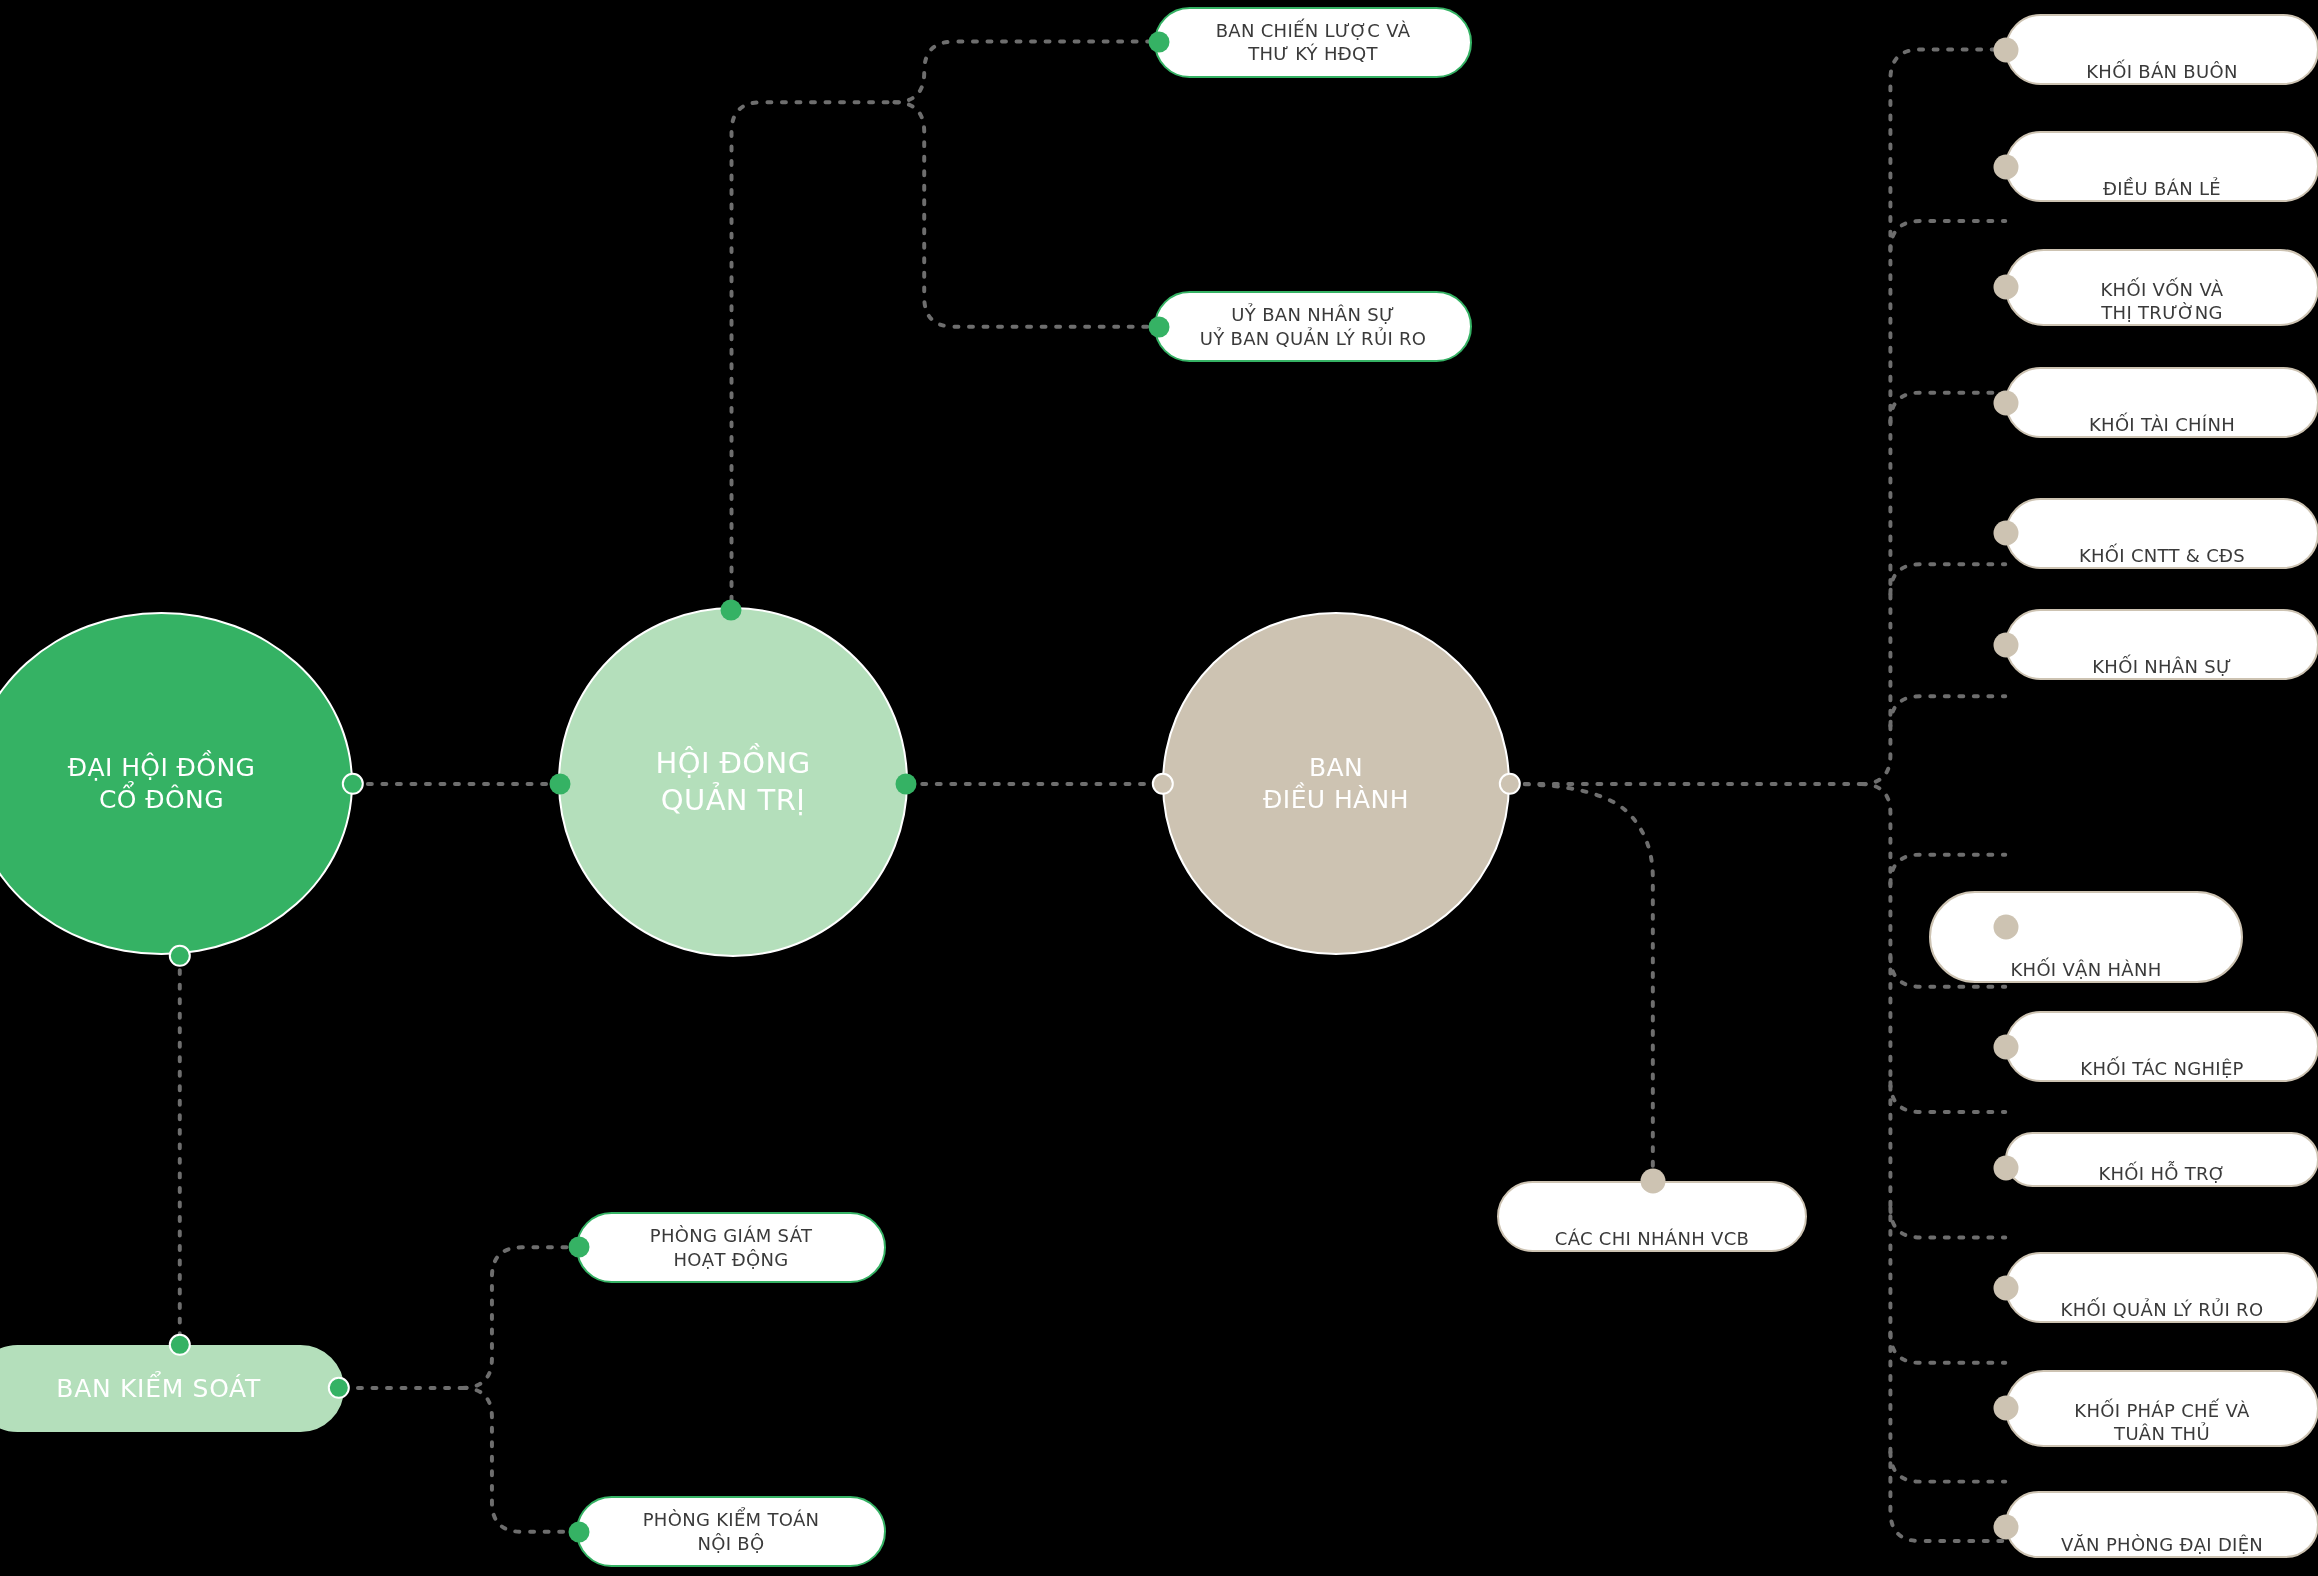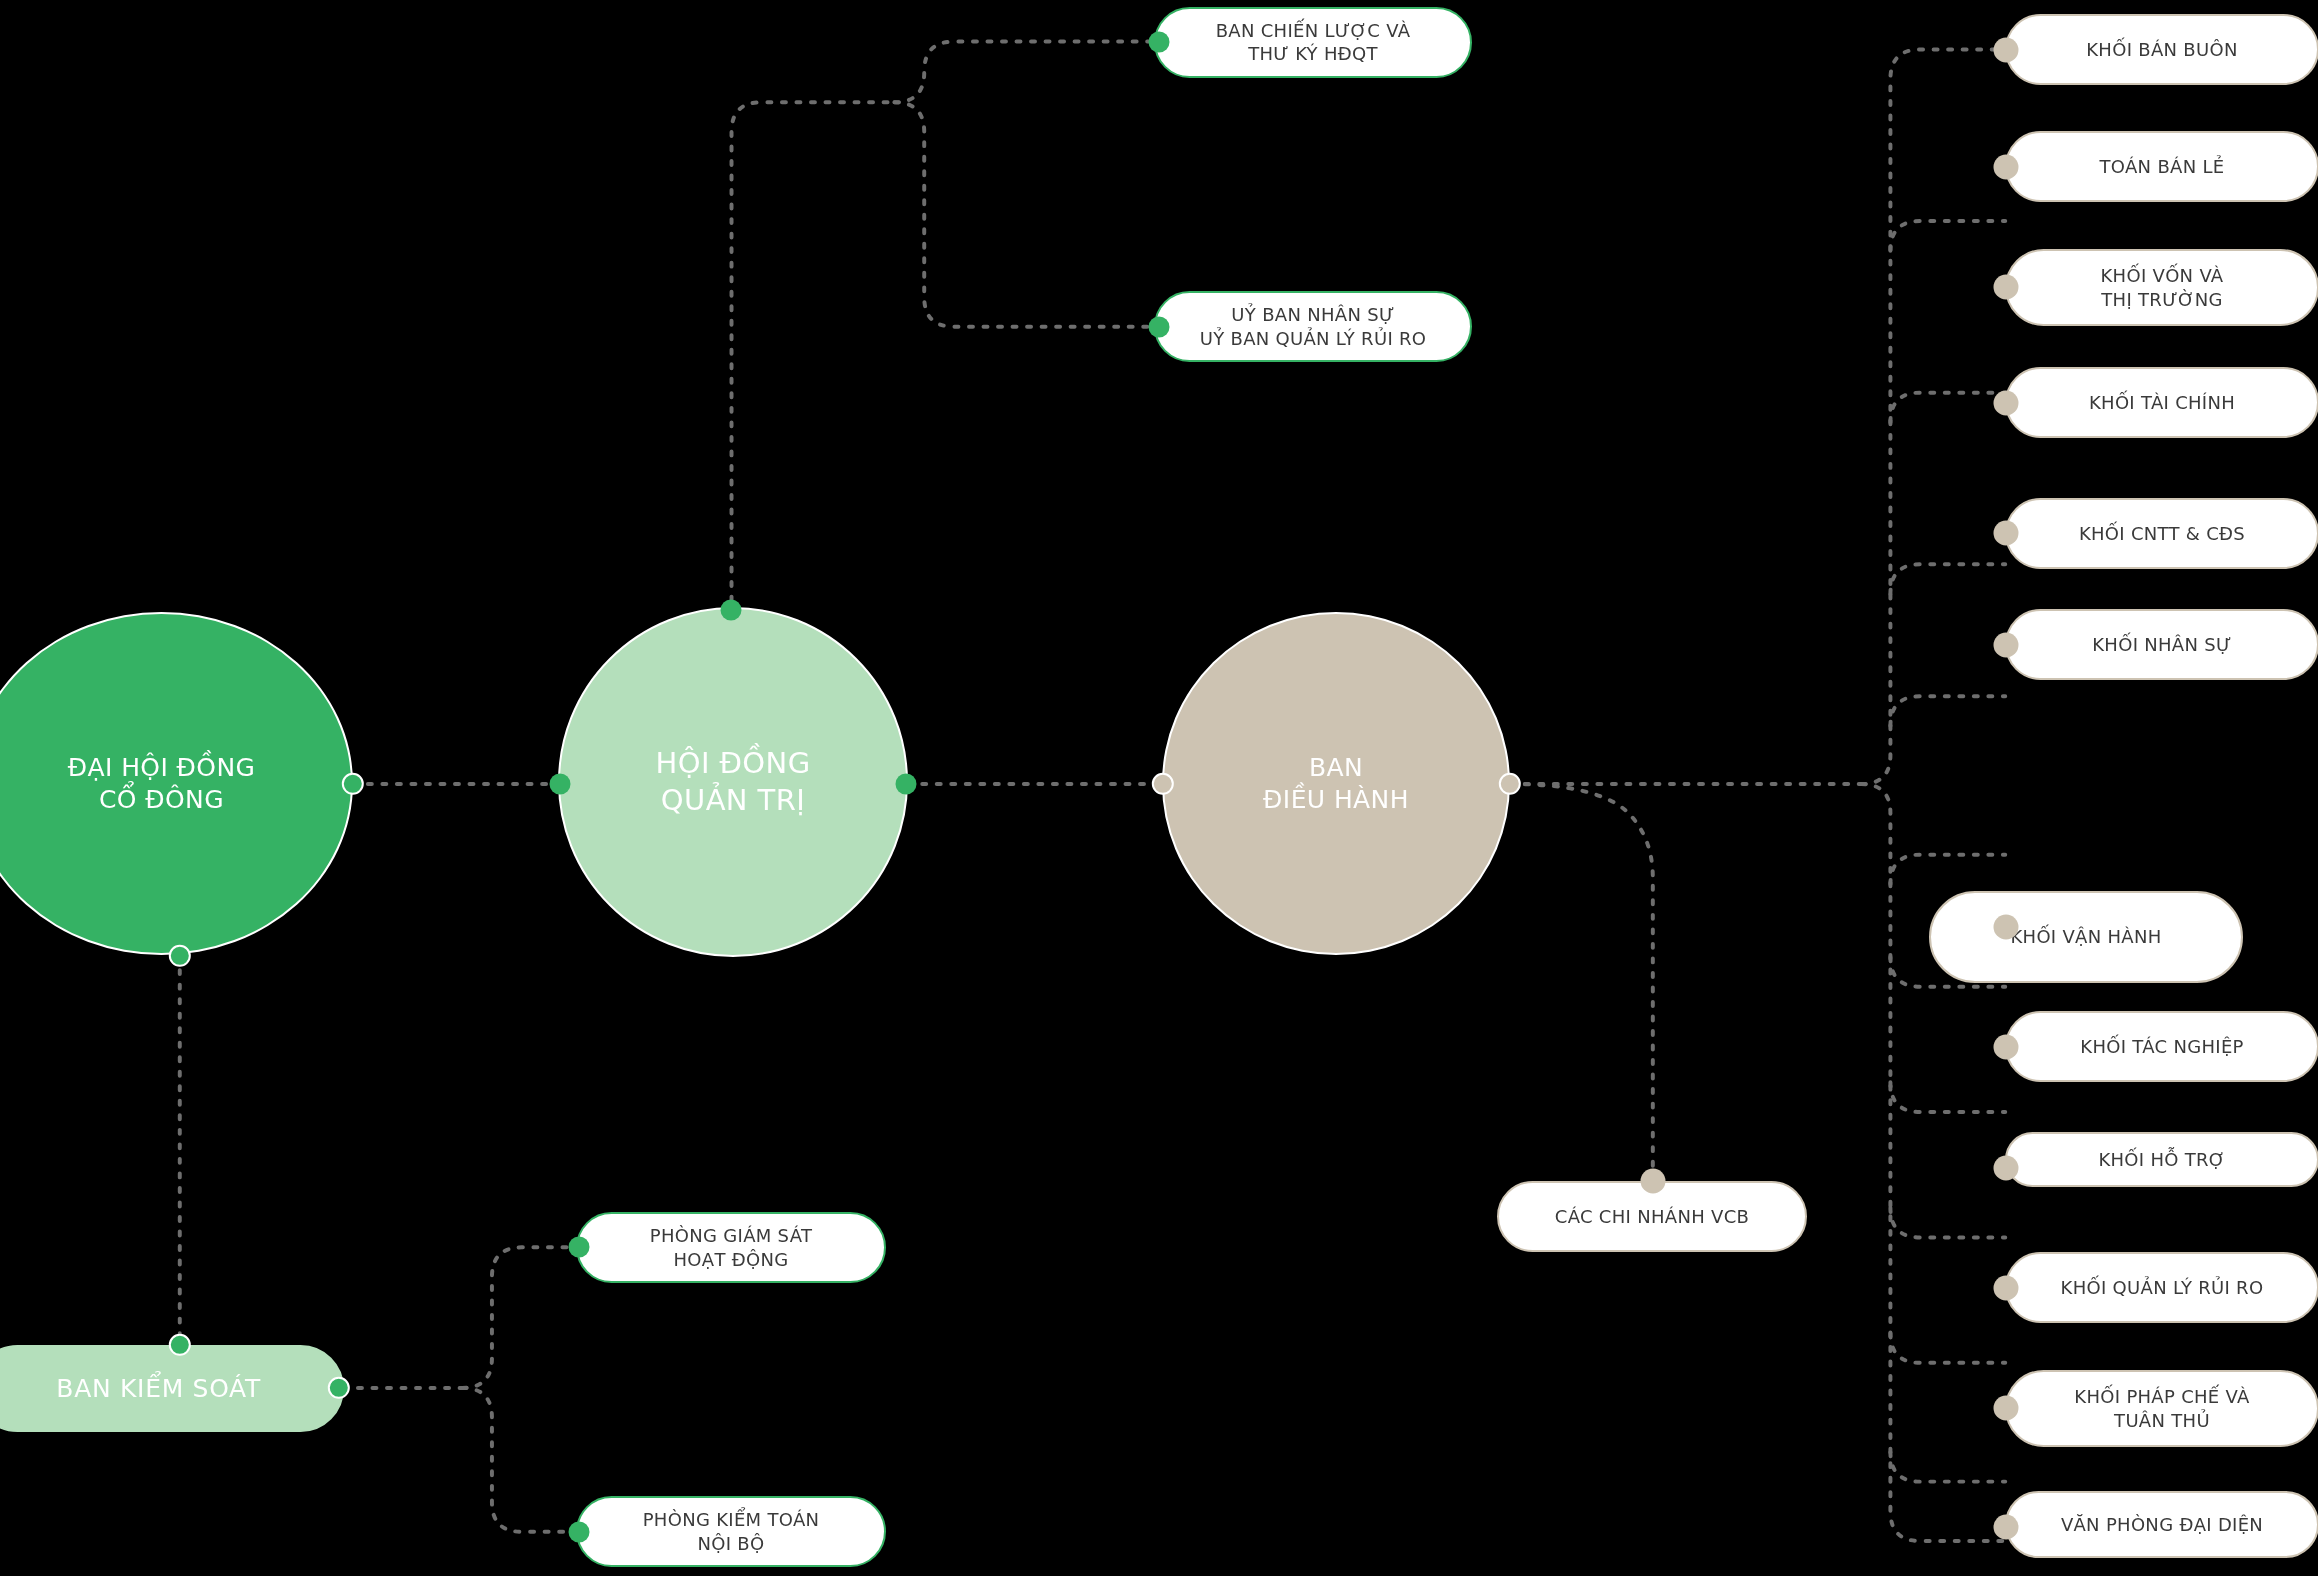--- a/index.html
+++ b/index.html
@@ -59,21 +59,21 @@
   
   .pill {
     border-radius: 659px;
     background: #ffffff;
     color: #3a3a3a;
     font-size: 18px;
     letter-spacing: 0.3px;
     padding: 0 17px;
   }
   .pill.green-edge { border: 2px solid #35b264; }
-  .pill.tan-edge   { border: 2px solid #cdc3b2; }
+  .pill.tan-edge   { border: 2px solid #cdc3b2; align-items: flex-end; }
   .pill.fill-mint {
     background: #b4dfbb;
     border: 2px solid #b4dfbb;
     color: #ffffff;
     font-size: 25px;
     letter-spacing: 0.7px;
   }
   
   .dot {
     position: absolute;
@@ -183,21 +183,21 @@
 
   <div class="node pill tan-edge" style="left:1497px; top:1181px; width:310px; height:71px;">
     <span>CÁC CHI NHÁNH VCB</span>
   </div>
 
   <div class="node pill tan-edge" style="left:2005px; top:14px; width:314px; height:71px;">
     <span>KHỐI BÁN BUÔN</span>
   </div>
 
   <div class="node pill tan-edge" style="left:2005px; top:131px; width:314px; height:71px;">
-    <span>TOÁN BÁN LẺ</span>
+    <span>ĐIỀU BÁN LẺ</span>
   </div>
 
   <div class="node pill tan-edge" style="left:2005px; top:249px; width:314px; height:77px;">
     <div>
       <div>KHỐI VỐN VÀ</div>
       <div>THỊ TRƯỜNG</div>
     </div>
   </div>
 
   <div class="node pill tan-edge" style="left:2005px; top:498px; width:314px; height:71px;">

